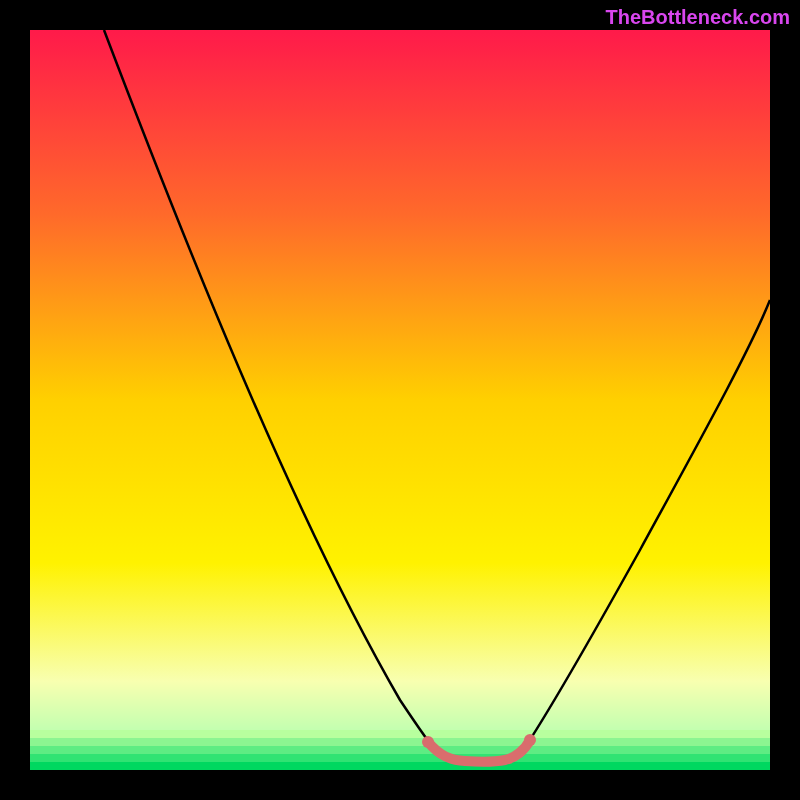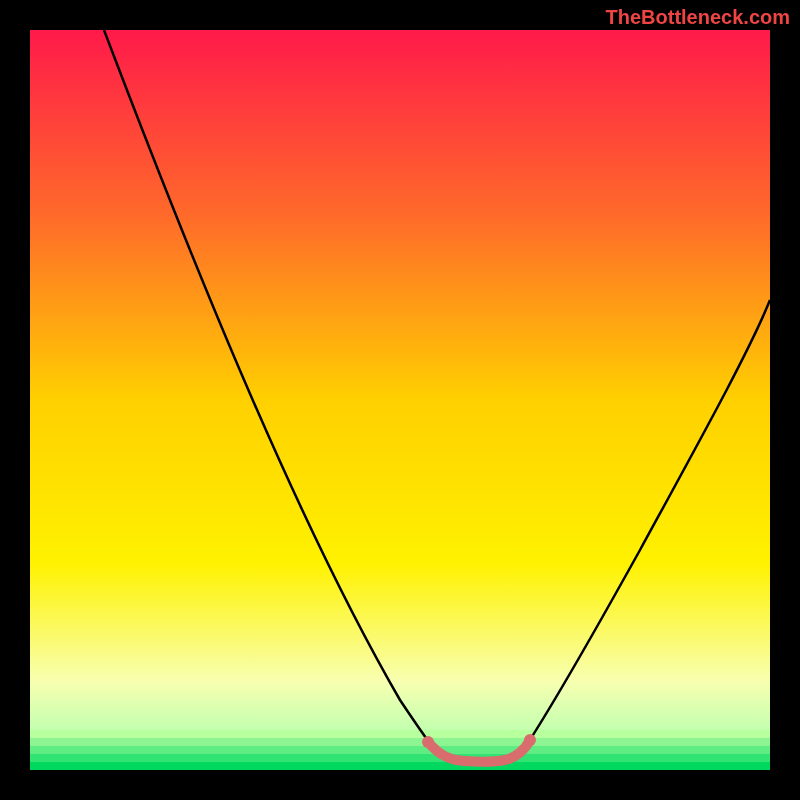--- a/index.html
+++ b/index.html
@@ -14,21 +14,21 @@
   .container {
     position: relative;
     width: 800px;
     height: 800px;
     background: #000;
   }
   .watermark {
     position: absolute;
     top: 6px;
     right: 10px;
-    color: #ef4444;
+    color: #d946ef;
     font-size: 20px;
     font-weight: bold;
     z-index: 10;
   }
   .plot-area {
     position: absolute;
     top: 30px;
     left: 30px;
     width: 740px;
     height: 740px;

